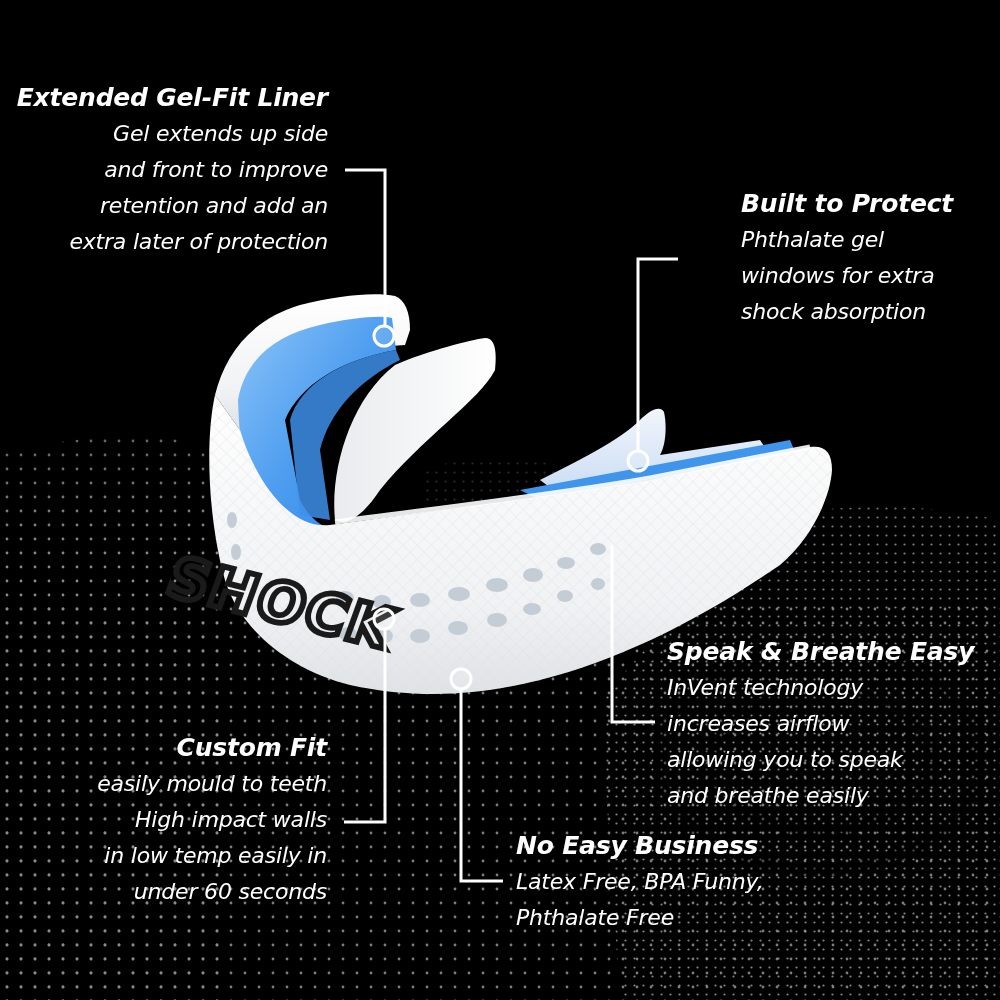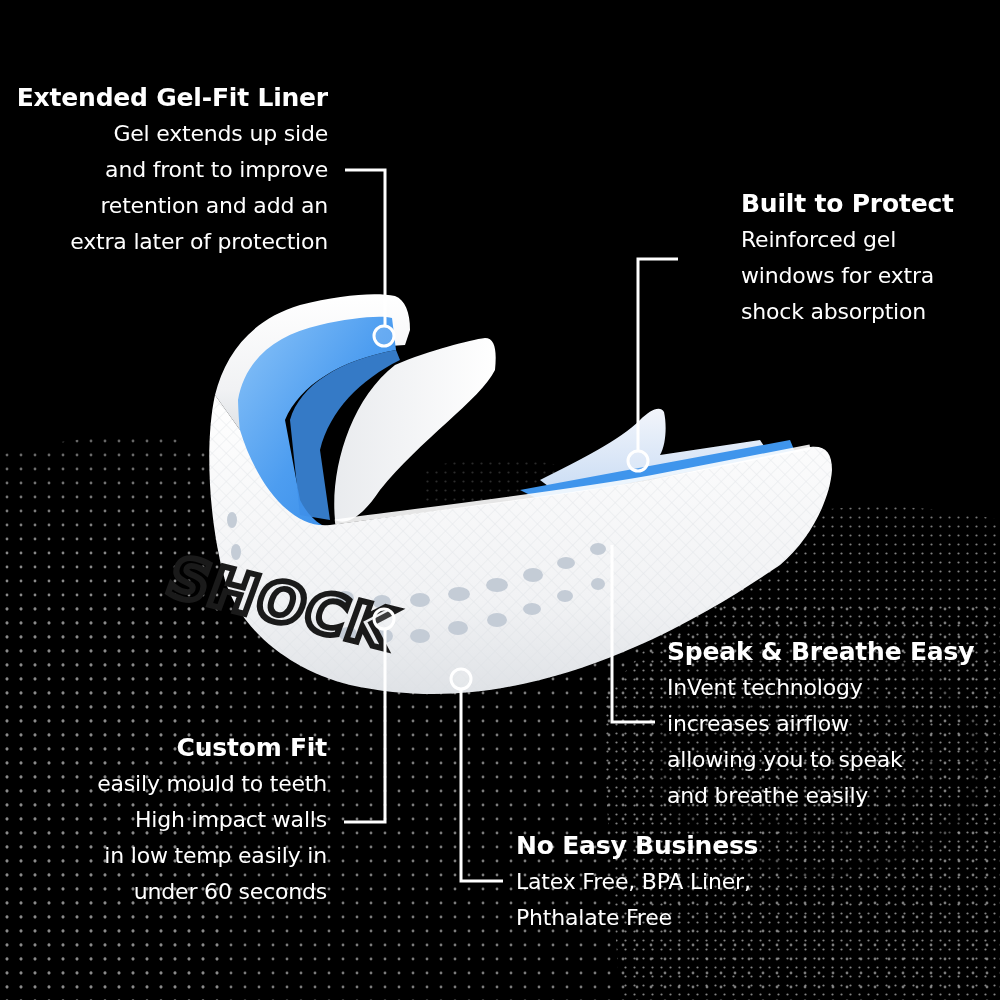--- a/index.html
+++ b/index.html
@@ -6,21 +6,21 @@
     body {
       width: 1000px; height: 1000px; overflow: hidden;
       background: #000;
       font-family: "DejaVu Sans", "Liberation Sans", sans-serif;
       position: relative;
     }
     .stage { position: absolute; inset: 0; width: 1000px; height: 1000px; }
     .bg-dots { position: absolute; inset: 0; }
     .product { position: absolute; inset: 0; }
     .callout {
-      position: absolute; color: #fff; letter-spacing: -0.2px;
+      position: absolute; color: #fff; letter-spacing: -0.2px; font-style: italic;
     }
     .callout .title {
       font-weight: bold; font-size: 25px; line-height: 36px; display: block; white-space: nowrap;
     }
     .callout .line {
       font-size: 22px; line-height: 36px; display: block; white-space: nowrap; font-weight: normal;
     }
     .right-align { text-align: right; }
     .connectors { position: absolute; inset: 0; pointer-events: none; }
   </style>
@@ -147,21 +147,21 @@
   <div class="callout right-align" style="right:672px; top:80px;">
     <span class="title">Extended Gel-Fit Liner</span>
     <span class="line">Gel extends up side</span>
     <span class="line">and front to improve</span>
     <span class="line">retention and add an</span>
     <span class="line">extra later of protection</span>
   </div>
 
   <div class="callout" style="left:696px; top:186px;margin-left:45px;">
     <span class="title">Built to Protect</span>
-    <span class="line">Reinforced gel</span>
+    <span class="line">Phthalate gel</span>
     <span class="line">windows for extra</span>
     <span class="line">shock absorption</span>
   </div>
 
   <div class="callout" style="left:667px; top:634px;">
     <span class="title">Speak &amp; Breathe Easy</span>
     <span class="line">InVent technology</span>
     <span class="line">increases airflow</span>
     <span class="line">allowing you to speak</span>
     <span class="line">and breathe easily</span>
@@ -170,17 +170,17 @@
   <div class="callout right-align" style="right:673px; top:730px;">
     <span class="title">Custom Fit</span>
     <span class="line">easily mould to teeth</span>
     <span class="line">High impact walls</span>
     <span class="line">in low temp easily in</span>
     <span class="line">under 60 seconds</span>
   </div>
 
   <div class="callout" style="left:516px; top:828px;">
     <span class="title">No Easy Business</span>
-    <span class="line">Latex Free, BPA Liner,</span>
+    <span class="line">Latex Free, BPA Funny,</span>
     <span class="line">Phthalate Free</span>
   </div>
 
 </div>
 
 </body></html>

